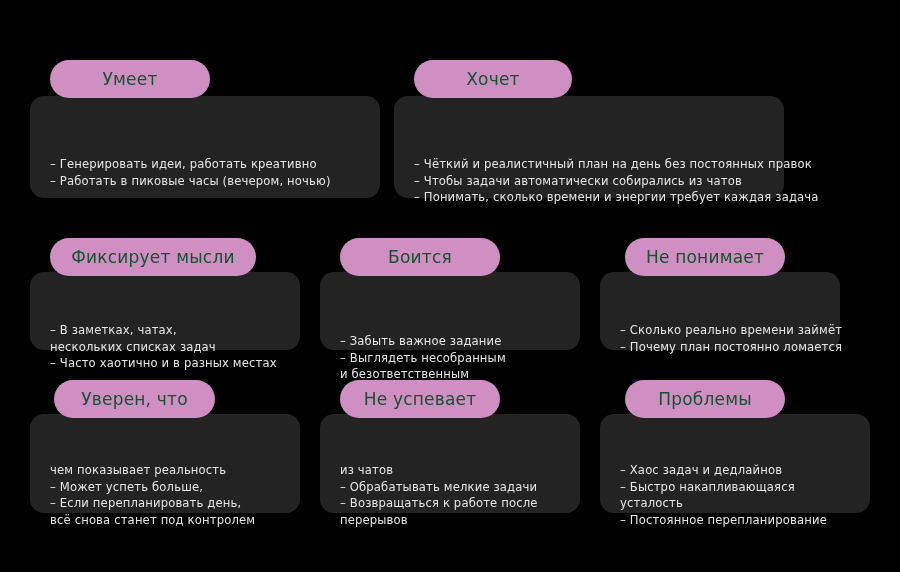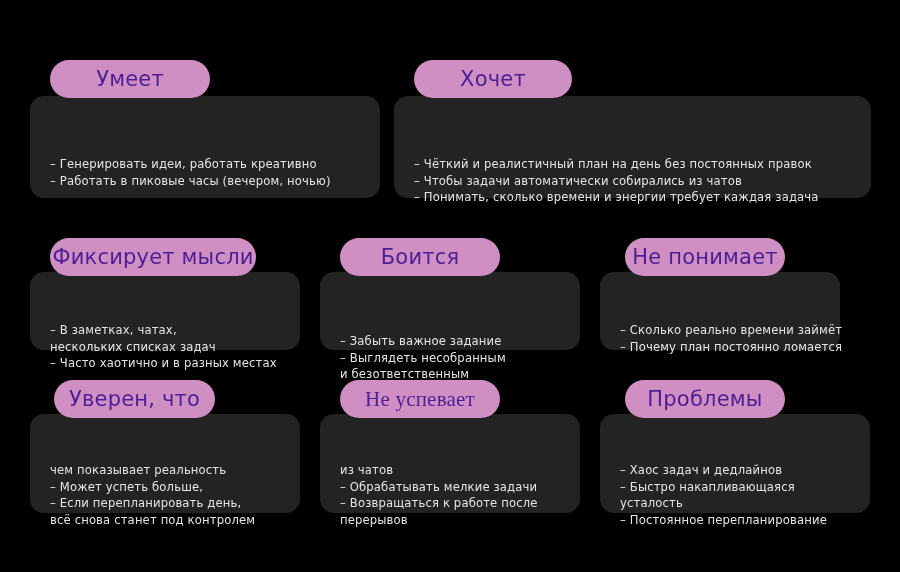--- a/index.html
+++ b/index.html
@@ -30,22 +30,22 @@
     border-radius: 19px;
     height: 38px;
     display: flex;
     align-items: center;
     justify-content: center;
     padding: 0 16px;
     box-sizing: border-box;
     z-index: 3;
   }
   .pill-label {
-    color: #4c1d95;
-    font-size: 21px;
+    color: #14532d;
+    font-size: 17px;
     font-weight: 400;
     letter-spacing: 0.2px;
     line-height: 1;
     white-space: nowrap;
   }
   .card {
     position: absolute;
     left: 0;
     background: #232323;
     border-radius: 14px;
@@ -66,21 +66,21 @@
   }
 
   
   .g-r1c1 { left: 30px; top: 60px; width: 350px; }
   .g-r1c1 .pill { left: 20px; width: 160px; }
   .g-r1c1 .card { top: 36px; width: 350px; height: 102px; }
   .g-r1c1 .card-body { top: 60px; }
 
   .g-r1c2 { left: 394px; top: 60px; width: 477px; }
   .g-r1c2 .pill { left: 20px; width: 158px; }
-  .g-r1c2 .card { top: 36px; width: 477px; height: 102px; }
+  .g-r1c2 .card { top: 36px; width: 390px; height: 102px; }
   .g-r1c2 .card-body { top: 60px; }
 
   
   .g-r2c1 { left: 30px; top: 238px; width: 270px; }
   .g-r2c1 .pill { left: 20px; width: 206px; text-align: right; }
   .g-r2c1 .card { top: 34px; width: 270px; height: 78px; }
   .g-r2c1 .card-body { top: 50px; }
 
   .g-r2c2 { left: 320px; top: 238px; width: 260px; }
   .g-r2c2 .pill { left: 20px; width: 160px; }
@@ -92,21 +92,21 @@
   .g-r2c3 .card { top: 34px; width: 240px; height: 78px; }
   .g-r2c3 .card-body { top: 50px; }
 
   
   .g-r3c1 { left: 30px; top: 380px; width: 270px; }
   .g-r3c1 .pill { left: 24px; width: 161px; }
   .g-r3c1 .card { top: 34px; width: 270px; height: 99px; }
   .g-r3c1 .card-body { top: 48px; }
 
   .g-r3c2 { left: 320px; top: 380px; width: 260px; }
-  .g-r3c2 .pill { left: 20px; width: 160px; font-family: Liberation Serif, serif; }
+  .g-r3c2 .pill { left: 20px; width: 160px; }
   .g-r3c2 .card { top: 34px; width: 260px; height: 99px; }
   .g-r3c2 .card-body { top: 48px; }
 
   .g-r3c3 { left: 600px; top: 380px; width: 270px; }
   .g-r3c3 .pill { left: 25px; width: 160px; }
   .g-r3c3 .card { top: 34px; width: 270px; height: 99px; }
   .g-r3c3 .card-body { top: 48px; }
 </style>
 </head>
 <body>

